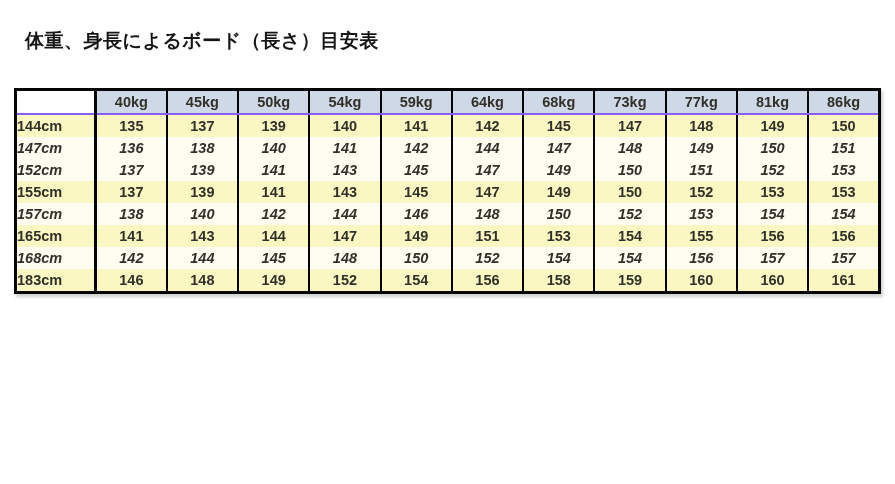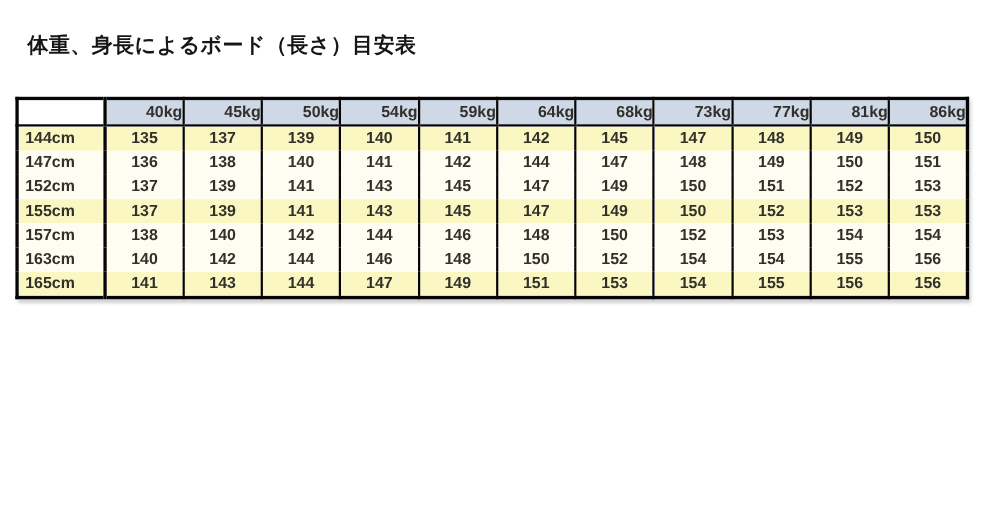--- a/index.html
+++ b/index.html
@@ -43,36 +43,35 @@
     font-weight: bold;
     color: #31312a;
     text-align: center;
     vertical-align: middle;
     border-left: 2px solid #050505;
     overflow: hidden;
     white-space: nowrap;
   }
   thead th {
     background: #cfd8e6;
-    border-bottom: 2px solid #000000;
-    text-align: right;
+    border-bottom: 2px solid #8b5cf6;
   }
   thead th.corner {
     background: #ffffff;
     border-left: none;
     border-right: 3px solid #050505;
   }
   tbody th {
-    text-align: center;
+    text-align: left;
     padding-right: 20px;
     border-left: none;
     border-right: 3px solid #050505;
   }
   tbody tr.stripe-yellow { background: #fbf7c2; }
-  tbody tr.stripe-white  { background: #fffdf2; }
+  tbody tr.stripe-white  { background: #fffdf2; font-style: italic; }
 </style>
 </head>
 <body>
 
 <div class="page">
   <div class="page-title">体重、身長によるボード（長さ）目安表</div>
 
   <table class="size-table">
     <colgroup id="table-cols">
         <col class="label-col">
@@ -168,43 +167,57 @@
           <td>142</td>
           <td>144</td>
           <td>146</td>
           <td>148</td>
           <td>150</td>
           <td>152</td>
           <td>153</td>
           <td>154</td>
           <td>154</td>
         </tr>
-        <tr class="stripe-white">
-          <th>163cm</th>
-          <td>140</td>
-          <td>142</td>
-          <td>144</td>
+        <tr class="stripe-yellow">
+          <th>165cm</th>
+          <td>141</td>
+          <td>143</td>
+          <td>144</td>
+          <td>147</td>
+          <td>149</td>
+          <td>151</td>
+          <td>153</td>
+          <td>154</td>
+          <td>155</td>
+          <td>156</td>
+          <td>156</td>
+        </tr>
+        <tr class="stripe-white">
+          <th>168cm</th>
+          <td>142</td>
+          <td>144</td>
+          <td>145</td>
+          <td>148</td>
+          <td>150</td>
+          <td>152</td>
+          <td>154</td>
+          <td>154</td>
+          <td>156</td>
+          <td>157</td>
+          <td>157</td>
+        </tr>
+        <tr class="stripe-yellow">
+          <th>183cm</th>
           <td>146</td>
           <td>148</td>
-          <td>150</td>
-          <td>152</td>
-          <td>154</td>
-          <td>154</td>
-          <td>155</td>
-          <td>156</td>
-        </tr>
-        <tr class="stripe-yellow">
-          <th>165cm</th>
-          <td>141</td>
-          <td>143</td>
-          <td>144</td>
-          <td>147</td>
-          <td>149</td>
-          <td>151</td>
-          <td>153</td>
-          <td>154</td>
-          <td>155</td>
-          <td>156</td>
-          <td>156</td>
+          <td>149</td>
+          <td>152</td>
+          <td>154</td>
+          <td>156</td>
+          <td>158</td>
+          <td>159</td>
+          <td>160</td>
+          <td>160</td>
+          <td>161</td>
         </tr>
       </tbody>
   </table>
 </div>
 
 </body></html>

